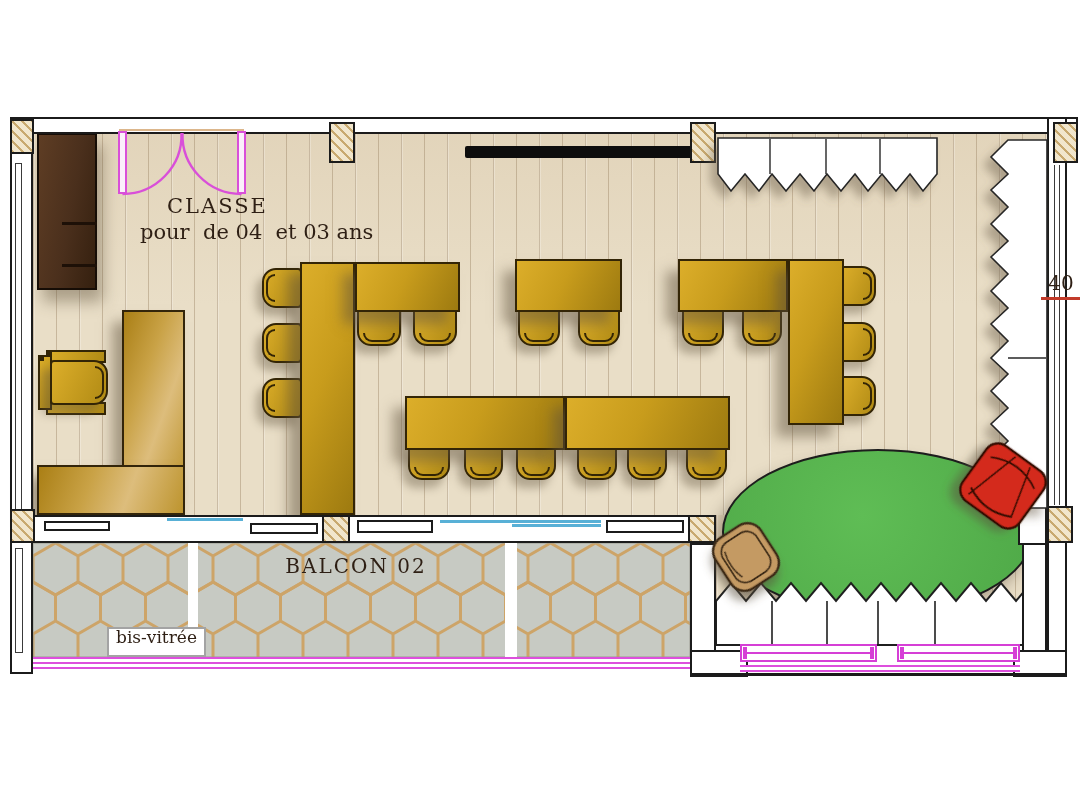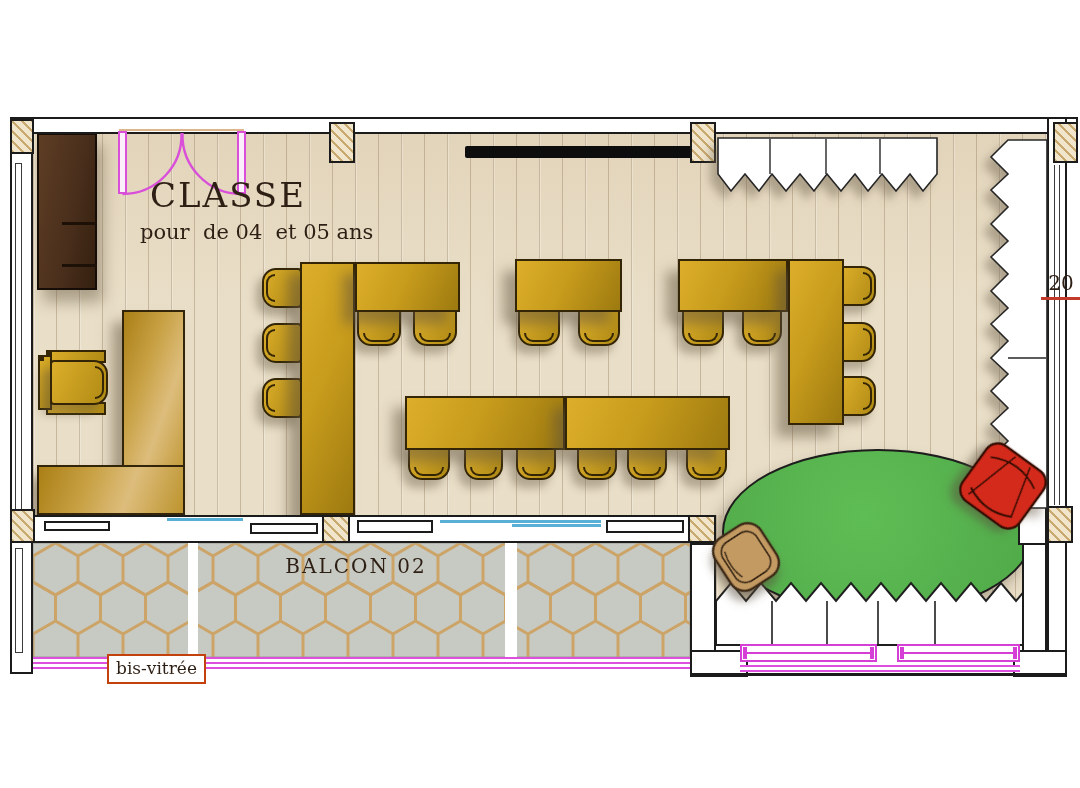--- a/index.html
+++ b/index.html
@@ -37,21 +37,21 @@
   .c-right{border-radius:4px 14px 14px 4px;}
   .c-right::after{top:4px;bottom:4px;right:2px;width:9px;border-left:none;border-radius:0 10px 10px 0;}
   .cabinet{background:linear-gradient(100deg,#5e3d24 0%,#4a2f1c 55%,#35200f 100%);
            border:2px solid #160d06;box-shadow:6px 12px 14px rgba(98,84,62,.45);}
   .rug{background:radial-gradient(circle at 45% 40%,#5fbd55,#4ea847);border:2px solid #1d1d1d;border-radius:50%;
        filter:drop-shadow(-8px 10px 8px rgba(90,78,58,.45));}
   .board{background:#0d0d0d;border-radius:2px;}
   
   .lbl{color:#2e1f14;text-align:center;line-height:1.05;}
   .pre{white-space:pre;}
-  .framebox{background:#fff;border:2px solid #c2410c;display:flex;align-items:center;justify-content:center;margin-top:27px;}
+  .framebox{background:#fff;border:2px solid #a3a3a3;display:flex;justify-content:center;}
   .redline{background:#c23b2a;}
 </style>
 </head>
 <body>
 
 <div id="plan">
 
   <div class="abs floor" style="left:33px;top:133px;width:1014px;height:382px;z-index:1"></div>
   <div class="abs floor" style="left:716px;top:515px;width:306px;height:88px;z-index:1"></div>
 
@@ -212,22 +212,22 @@
   <div class="abs" style="left:119px;top:129px;width:125px;height:2px;background:#dcb68b;z-index:9"></div>
   <div class="abs" style="left:118px;top:131px;width:9px;height:63px;background:#fbeffb;border:2px solid #d94fd9;z-index:9"></div>
   <div class="abs" style="left:237px;top:131px;width:9px;height:63px;background:#fbeffb;border:2px solid #d94fd9;z-index:9"></div>
   <svg class="abs" style="left:0;top:0;width:1080px;height:788px;z-index:9;pointer-events:none" viewBox="0 0 1080 788">
     <g fill="none" stroke="#d94fd9" stroke-width="2.4">
       <path d="M122.5,194 A59,59 0 0 0 181.5,133"></path>
       <path d="M241.5,194 A59,59 0 0 1 182.5,133"></path>
     </g>
   </svg>
 
-  <div class="abs lbl" style="left:150px;top:178px;width:135px;font-size:34px;letter-spacing:2px;z-index:11">CLASSE</div>
-  <div class="abs lbl pre" style="left:140px;top:221px;width:225px;font-size:21px;z-index:11">pour  de 04  et 05 ans</div>
+  <div class="abs lbl" style="left:150px;top:195px;width:135px;font-size:21px;letter-spacing:2px;z-index:11">CLASSE</div>
+  <div class="abs lbl pre" style="left:140px;top:221px;width:225px;font-size:21px;z-index:11">pour  de 04  et 03 ans</div>
   <div class="abs lbl" style="left:280px;top:556px;width:152px;font-size:20px;letter-spacing:2px;z-index:11">BALCON 02</div>
   <div class="abs framebox" style="left:107px;top:627px;width:99px;height:30px;z-index:11">
     <span class="lbl" style="font-size:17px">bis-vitrée</span>
   </div>
-  <div class="abs lbl" style="left:1042px;top:273px;width:38px;font-size:20px;z-index:11">20</div>
+  <div class="abs lbl" style="left:1042px;top:273px;width:38px;font-size:20px;z-index:11">40</div>
   <div class="abs redline" style="left:1041px;top:297px;width:39px;height:3px;z-index:11"></div>
 
 </div>
 
 </body></html>

